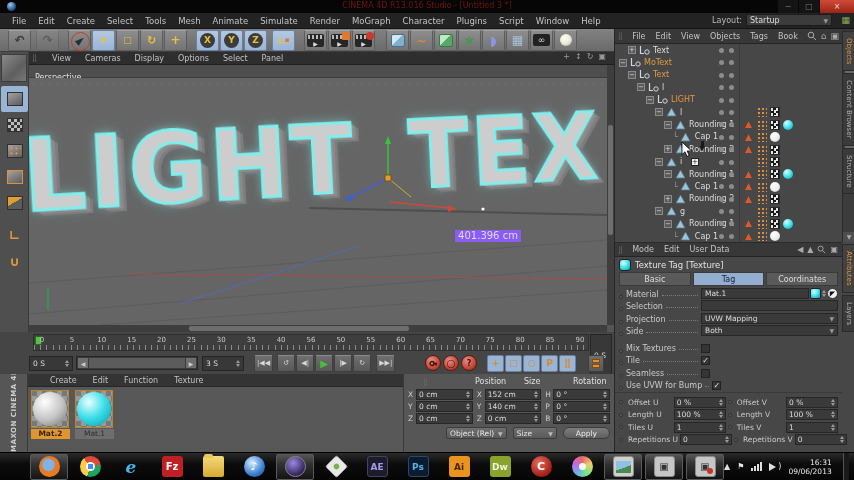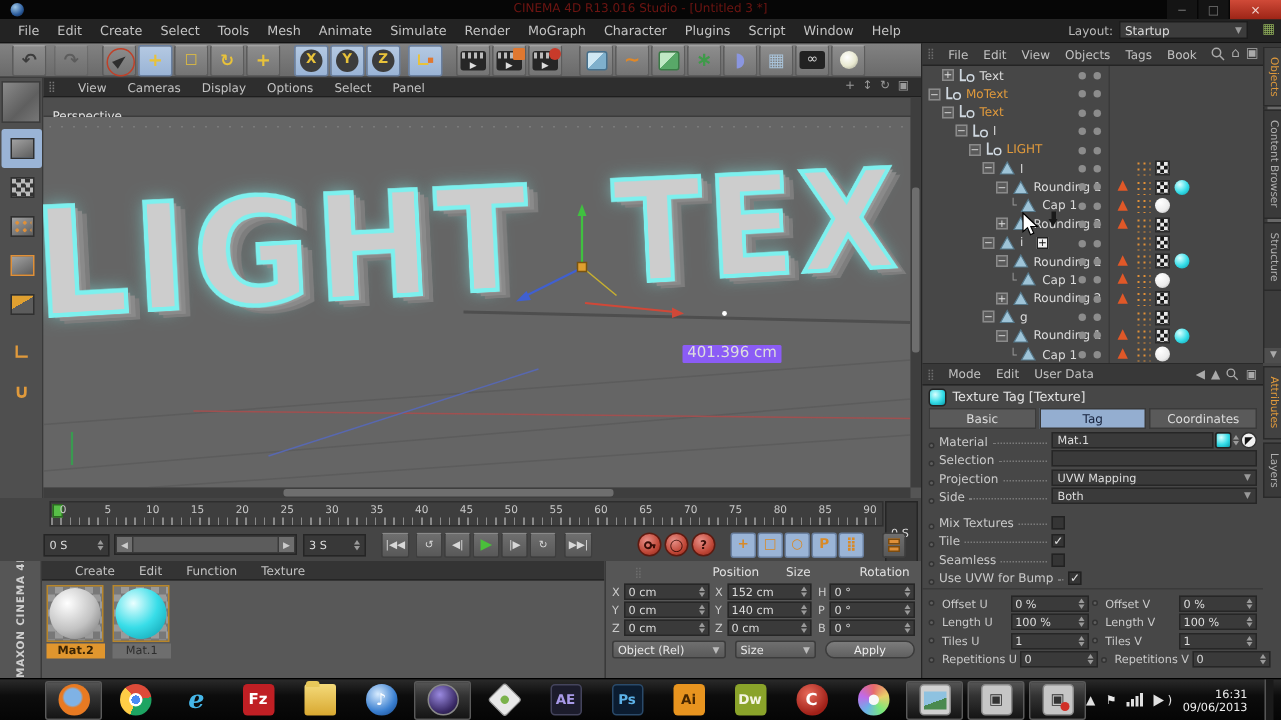--- a/index.html
+++ b/index.html
@@ -158,21 +158,21 @@
   .coord-cell .axl{font-size:7.5px;color:#ccc;width:6px;}
   .field{flex:1;height:11px;background:#3a3a3a;border:1px solid #262626;color:#ddd;font-size:7.5px;
          display:flex;align-items:center;justify-content:space-between;padding:0 2px;}
   .stepper{display:flex;flex-direction:column;gap:1px;}
   .stepper i{width:0;height:0;border-left:2.5px solid transparent;border-right:2.5px solid transparent;}
   .stepper .up{border-bottom:3px solid #9a9a9a;} .stepper .dn{border-top:3px solid #9a9a9a;}
   .coord-foot{display:flex;gap:6px;margin-top:3px;}
   .dd{height:12px;background:linear-gradient(#6f6f6f,#5a5a5a);border:1px solid #3c3c3c;font-size:7.5px;color:#e8e8e8;
       display:flex;align-items:center;justify-content:space-between;padding:0 3px;border-radius:2px;}
   .dd .arr{font-size:6px;color:#bbb;margin-left:3px;}
-  .dd1{width:78px;} .dd2{width:56px;}
+  .dd1{width:78px;margin-left:38px;} .dd2{width:56px;}
   .apply-btn{width:62px;height:12px;background:linear-gradient(#7c7c7c,#606060);border:1px solid #3c3c3c;
       border-radius:6px;font-size:7.5px;color:#eee;display:flex;align-items:center;justify-content:center;}
 
   
   .rightdock{position:absolute;left:614px;top:29px;width:240px;height:423px;background:#474747;border-left:1px solid #262626;}
   .om-menubar{position:absolute;left:0;top:0;width:240px;height:15px;background:#383838;border-bottom:1px solid #242424;
               display:flex;align-items:center;}
   .grip{color:#6e6e6e;font-size:7px;margin:0 3px;letter-spacing:1px;}
   .om-menubar .menu-item{font-size:8px;color:#c2c2c2;padding:0 5px;}
   .om-icons{position:absolute;right:16px;top:2px;display:flex;gap:4px;align-items:center;}
@@ -488,21 +488,21 @@
       <div class="playhead"></div>
     <span class="tick-num" style="left: 8px;">0</span>
         <span class="tick-num" style="left: 37.8889px;">5</span>
         <span class="tick-num" style="left: 67.7778px;">10</span>
         <span class="tick-num" style="left: 97.6667px;">15</span>
         <span class="tick-num" style="left: 127.556px;">20</span>
         <span class="tick-num" style="left: 157.444px;">25</span>
         <span class="tick-num" style="left: 187.333px;">30</span>
         <span class="tick-num" style="left: 217.222px;">35</span>
         <span class="tick-num" style="left: 247.111px;">40</span>
-        <span class="tick-num" style="left: 277px;">45</span>
+        <span class="tick-num" style="left: 277px;">56</span>
         <span class="tick-num" style="left: 306.889px;">50</span>
         <span class="tick-num" style="left: 336.778px;">55</span>
         <span class="tick-num" style="left: 366.667px;">60</span>
         <span class="tick-num" style="left: 396.556px;">65</span>
         <span class="tick-num" style="left: 426.444px;">70</span>
         <span class="tick-num" style="left: 456.333px;">75</span>
         <span class="tick-num" style="left: 486.222px;">80</span>
         <span class="tick-num" style="left: 516.111px;">85</span>
         <span class="tick-num" style="left: 546px;">90</span>
       </div>

